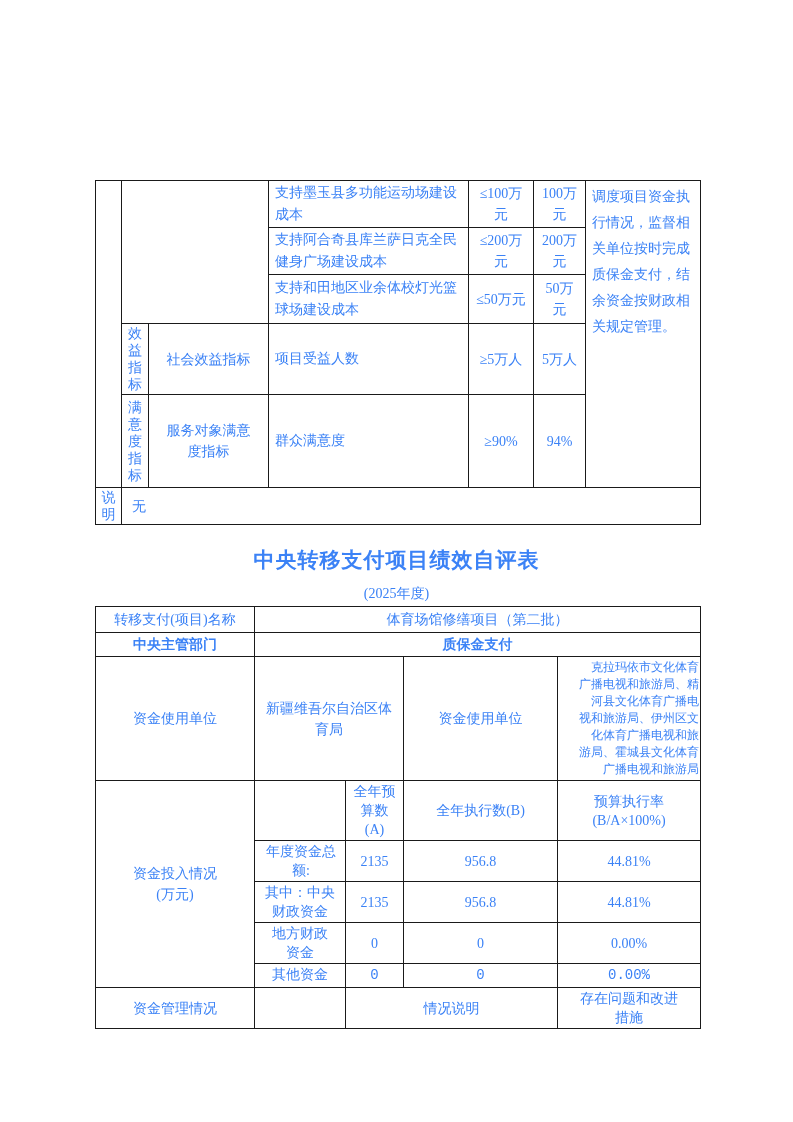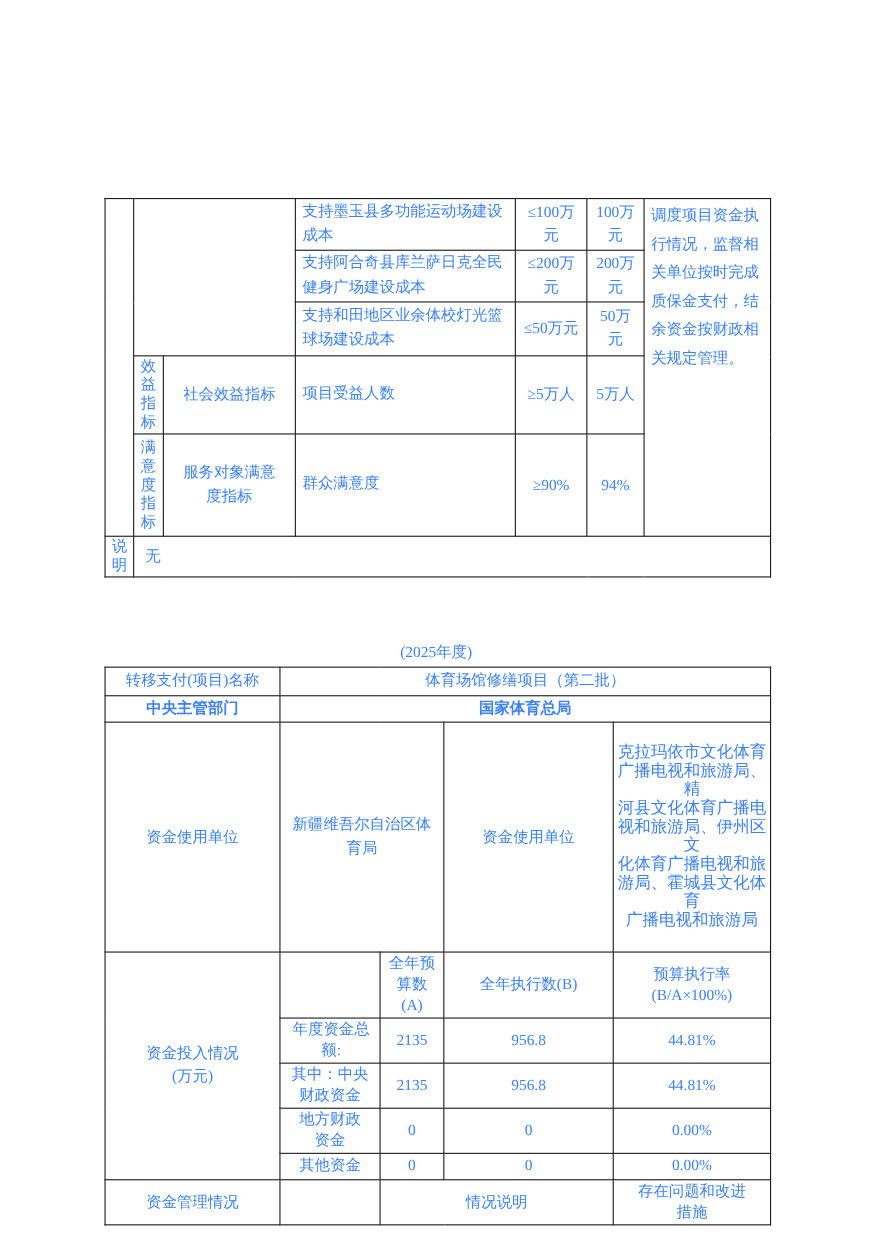--- a/index.html
+++ b/index.html
@@ -56,23 +56,23 @@
   }
   
   #t2{left:95px;top:566px;width:605px;}
   #t2 .r1{height:26px;}
   #t2 .r2{height:22px;font-weight:bold;}
   #t2 .r3{height:123px;}
   #t2 .r4{height:55px;}
   #t2 .r5{height:35px;}
   #t2 .r6{height:37px;}
   #t2 .r7{height:35px;}
-  #t2 .r8{height:20px;}
+  #t2 .r8{height:20px;font-family:Liberation Mono, monospace;}
   #t2 .r9{height:38px;}
-  .small-block{font-size:15px;line-height:17px;padding:19px 1px;}
+  .small-block{font-size:12px;line-height:17px;padding:2px 1px;text-align:right;}
   .hdr2{line-height:19px;}
   .fund-label-left{text-align:center;padding-left:5px;line-height:19px;}
   .fund-label-c{line-height:19px;}
   .issues{line-height:19px;}
   
   .page-num{
     position:absolute;left:0;right:0;top:1048px;
     text-align:center;
     font-family:"Liberation Sans","DejaVu Sans",sans-serif;
     font-size:12px;
@@ -148,38 +148,39 @@
       <td>94%</td>
     </tr>
     <tr class="rF">
       <td class="vert">说
 明</td>
       <td colspan="6" class="remark-val">无</td>
     </tr>
   </tbody>
     </table>
 
+  <div class="doc-title">中央转移支付项目绩效自评表</div>
   <div class="doc-subtitle">(2025年度)</div>
 
   <table id="t2">
     <colgroup>
       <col style="width:159px">
         <col style="width:91px">
         <col style="width:58px">
       <col style="width:154px">
         <col style="width:143px">
     </colgroup>
     <tbody>
         <tr class="r1">
       <td>转移支付(项目)名称</td>
       <td colspan="4">体育场馆修缮项目（第二批）</td>
     </tr>
     <tr class="r2">
       <td>中央主管部门</td>
-      <td colspan="4">国家体育总局</td>
+      <td colspan="4">质保金支付</td>
     </tr>
     <tr class="r3">
       <td>资金使用单位</td>
       <td colspan="2">新疆维吾尔自治区体
 育局</td>
       <td>资金使用单位</td>
       <td class="small-block">克拉玛依市文化体育
 广播电视和旅游局、精
 河县文化体育广播电
 视和旅游局、伊州区文

